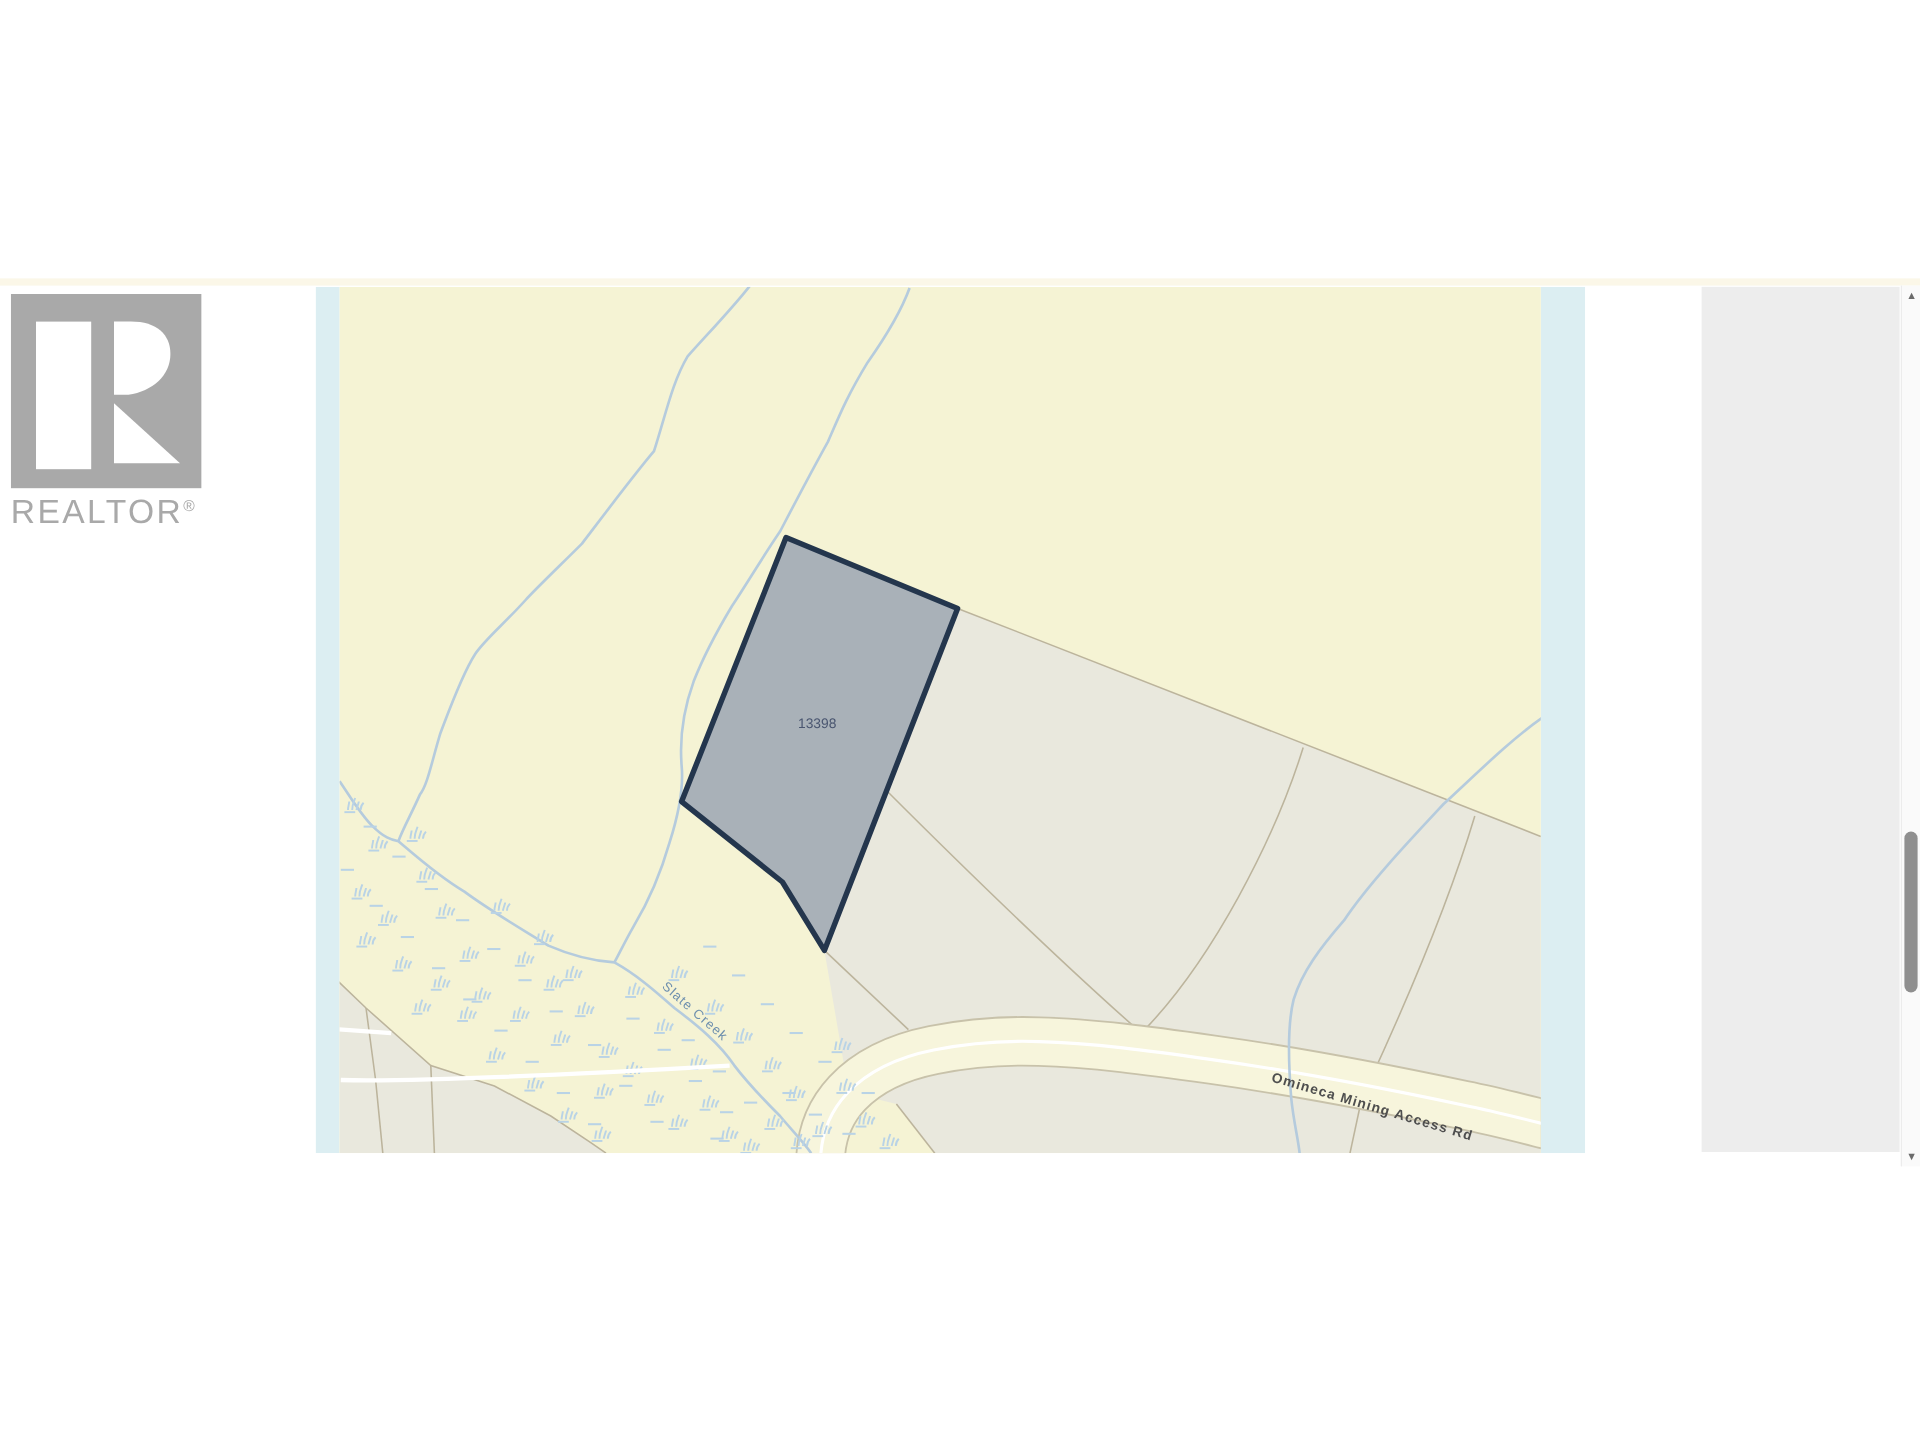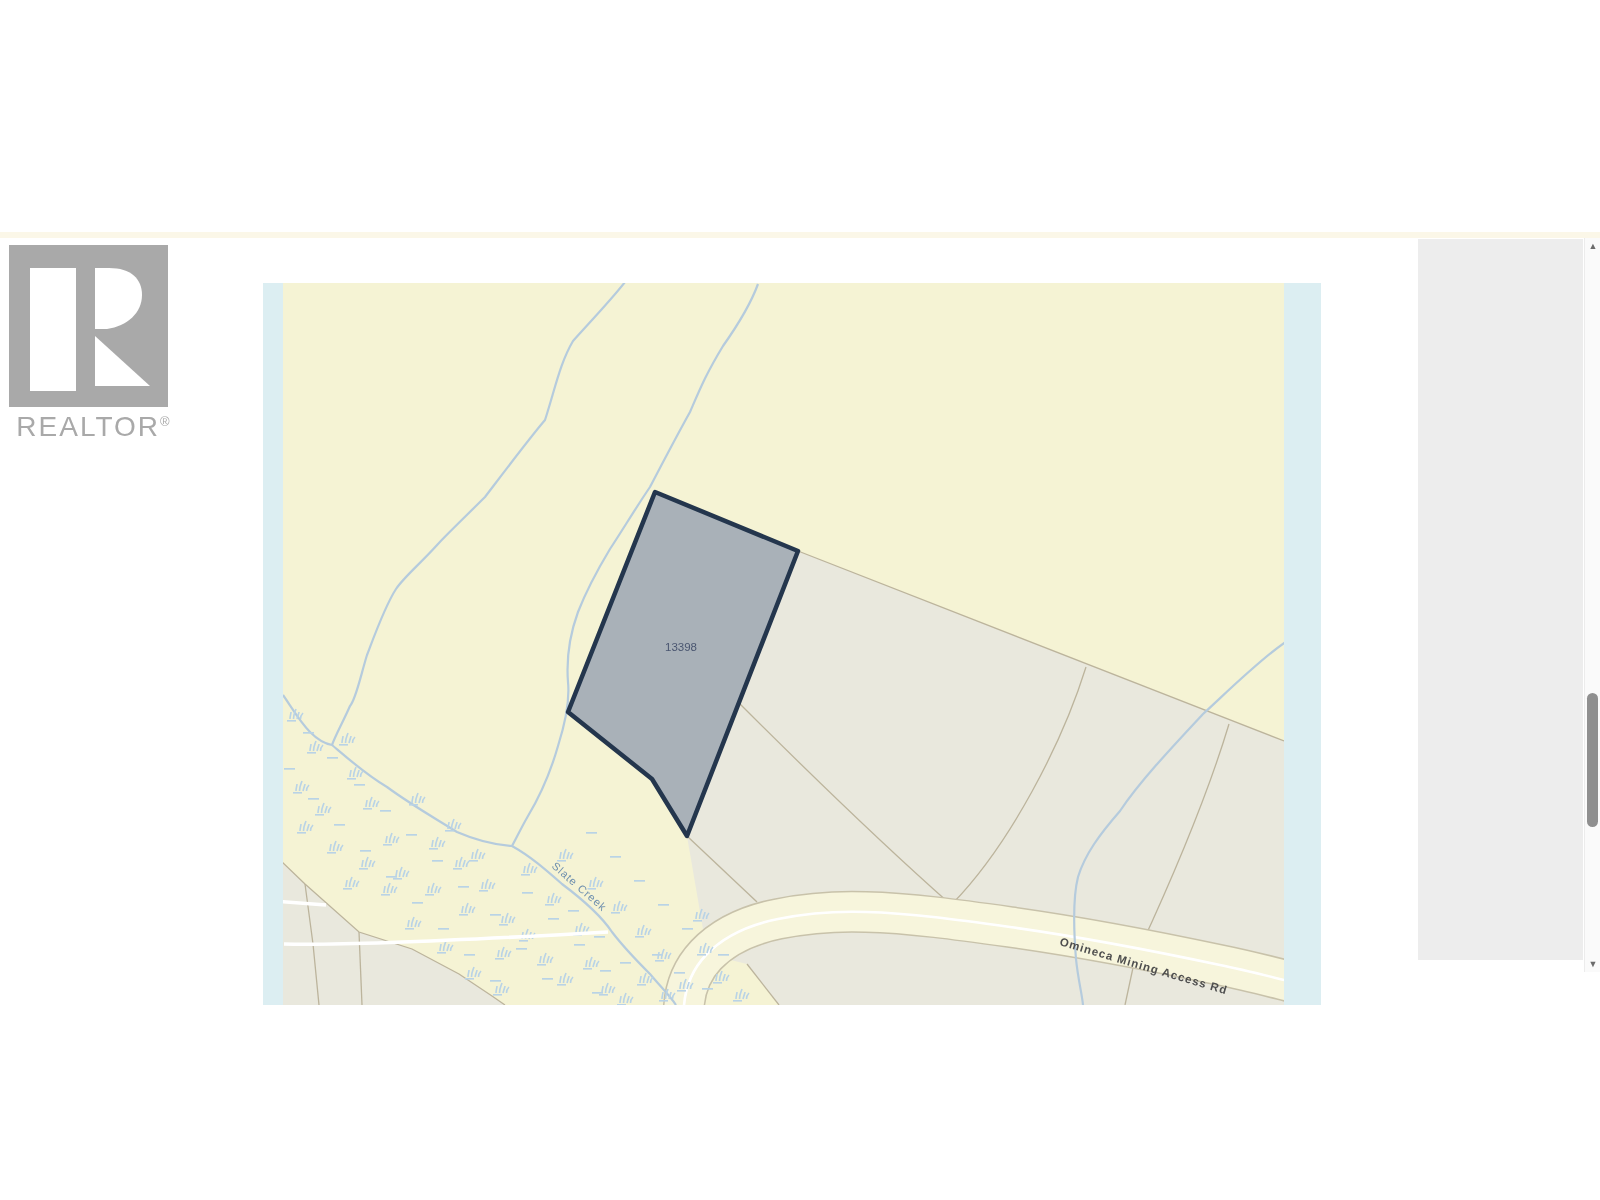--- a/index.html
+++ b/index.html
@@ -5,21 +5,21 @@
   html,body{margin:0;padding:0;background:#ffffff;width:1600px;height:1200px;overflow:hidden;
     font-family:"Liberation Sans","DejaVu Sans",sans-serif;}
   .stage{position:relative;width:1600px;height:1200px;background:#fff;}
   .top-divider{position:absolute;left:0;top:232px;width:1600px;height:6px;}
   
   .brand{position:absolute;left:9px;top:245px;width:170px;}
   .brand-box{width:159px;height:162px;display:block;}
   .brand-word{margin-top:6px;font-size:28px;letter-spacing:2px;font-weight:500;line-height:1;}
   .brand-word sup{font-size:13px;vertical-align:super;}
   
-  .map-wrap{position:absolute;left:263px;top:239px;width:1058px;height:705px;margin-top:44px;}
+  .map-wrap{position:absolute;left:263px;top:239px;width:1058px;height:705px;}
   .map-wrap svg{display:block;}
   
   .side-panel{position:absolute;left:1418px;top:239px;width:165px;height:721px;}
   
   .scrollbar{position:absolute;left:1584px;top:238px;width:16px;height:734px;background:#fafafa;border-left:1px solid #ececec;}
   .sb-btn{position:absolute;left:0;width:16px;height:16px;color:#6b6b6b;font-size:9px;line-height:16px;text-align:center;user-select:none;}
   .sb-up{top:0;}
   .sb-down{bottom:0;}
   .sb-thumb{position:absolute;left:2px;top:455px;width:11px;height:134px;background:#8f8f8f;border-radius:6px;}
   text{font-family:"Liberation Sans","DejaVu Sans",sans-serif;}
@@ -31,21 +31,21 @@
 
   <div class="top-divider" style="background: rgb(251, 247, 232);"></div>
 
   <div class="brand">
     <svg class="brand-box" viewBox="0 0 159 162">
       <rect x="0" y="0" width="159" height="162" fill="#a9a9a9"></rect>
       <rect x="21" y="23" width="46" height="123" fill="#ffffff"></rect>
       <path d="M86,23 L100,23 C122,23 133,34 133,50 C133,68 118,81 98,84 L86,84 Z" fill="#ffffff"></path>
       <path d="M86,91 L141,141 L86,141 Z" fill="#ffffff"></path>
     </svg>
-    <div class="brand-word" style="color: rgb(169, 169, 169); text-align: center;"><span>REALTOR</span><sup>®</sup></div>
+    <div class="brand-word" style="color: rgb(169, 169, 169);"><span>REALTOR</span><sup>®</sup></div>
   </div>
 
   <div class="map-wrap">
     <svg width="1058" height="722" viewBox="263 239 1058 722">
       <defs>
         <clipPath id="landClip">
             <rect x="283" y="239" width="1001" height="722"></rect>
           </clipPath>
         <g id="tuftShape">
           <path d="M0,7 C0,4 1,2 1,0 M3.5,7 C3.5,2 5,0 6,-3 M7,7 C8,3 9,1 9,0 M10.5,7 C10.5,4 12,2 13,1" fill="none" stroke="currentColor" stroke-width="1.6"></path>

